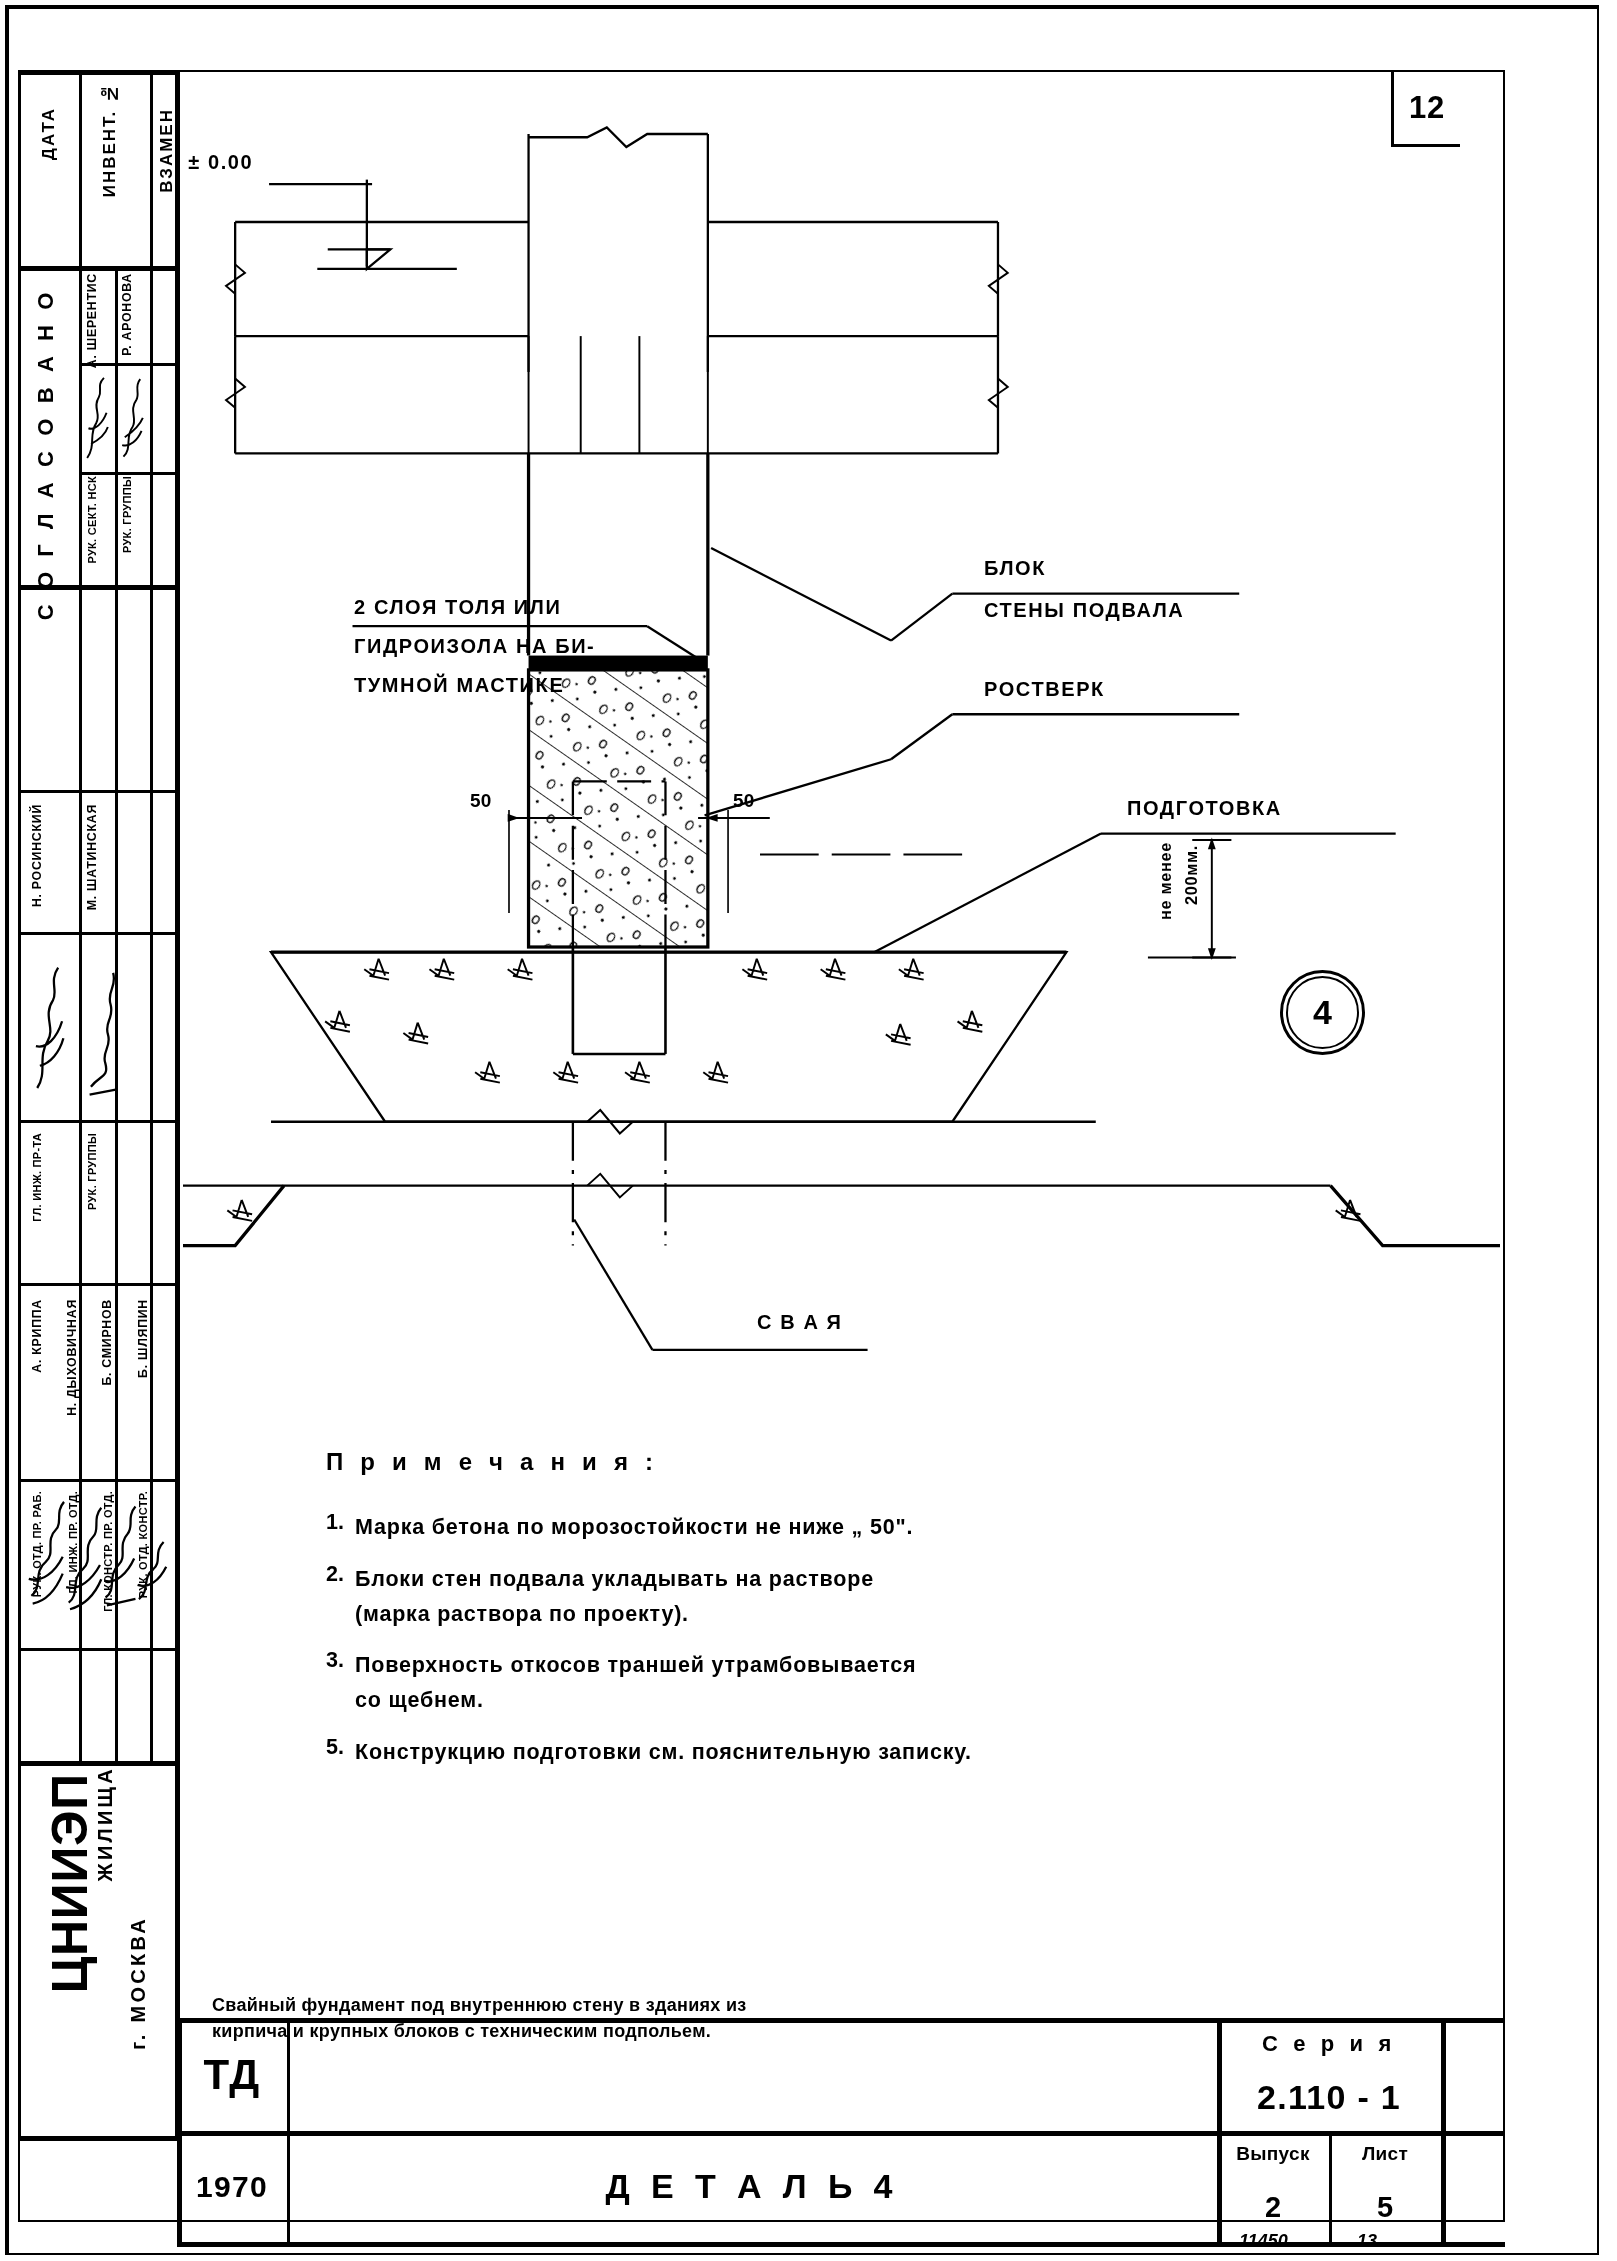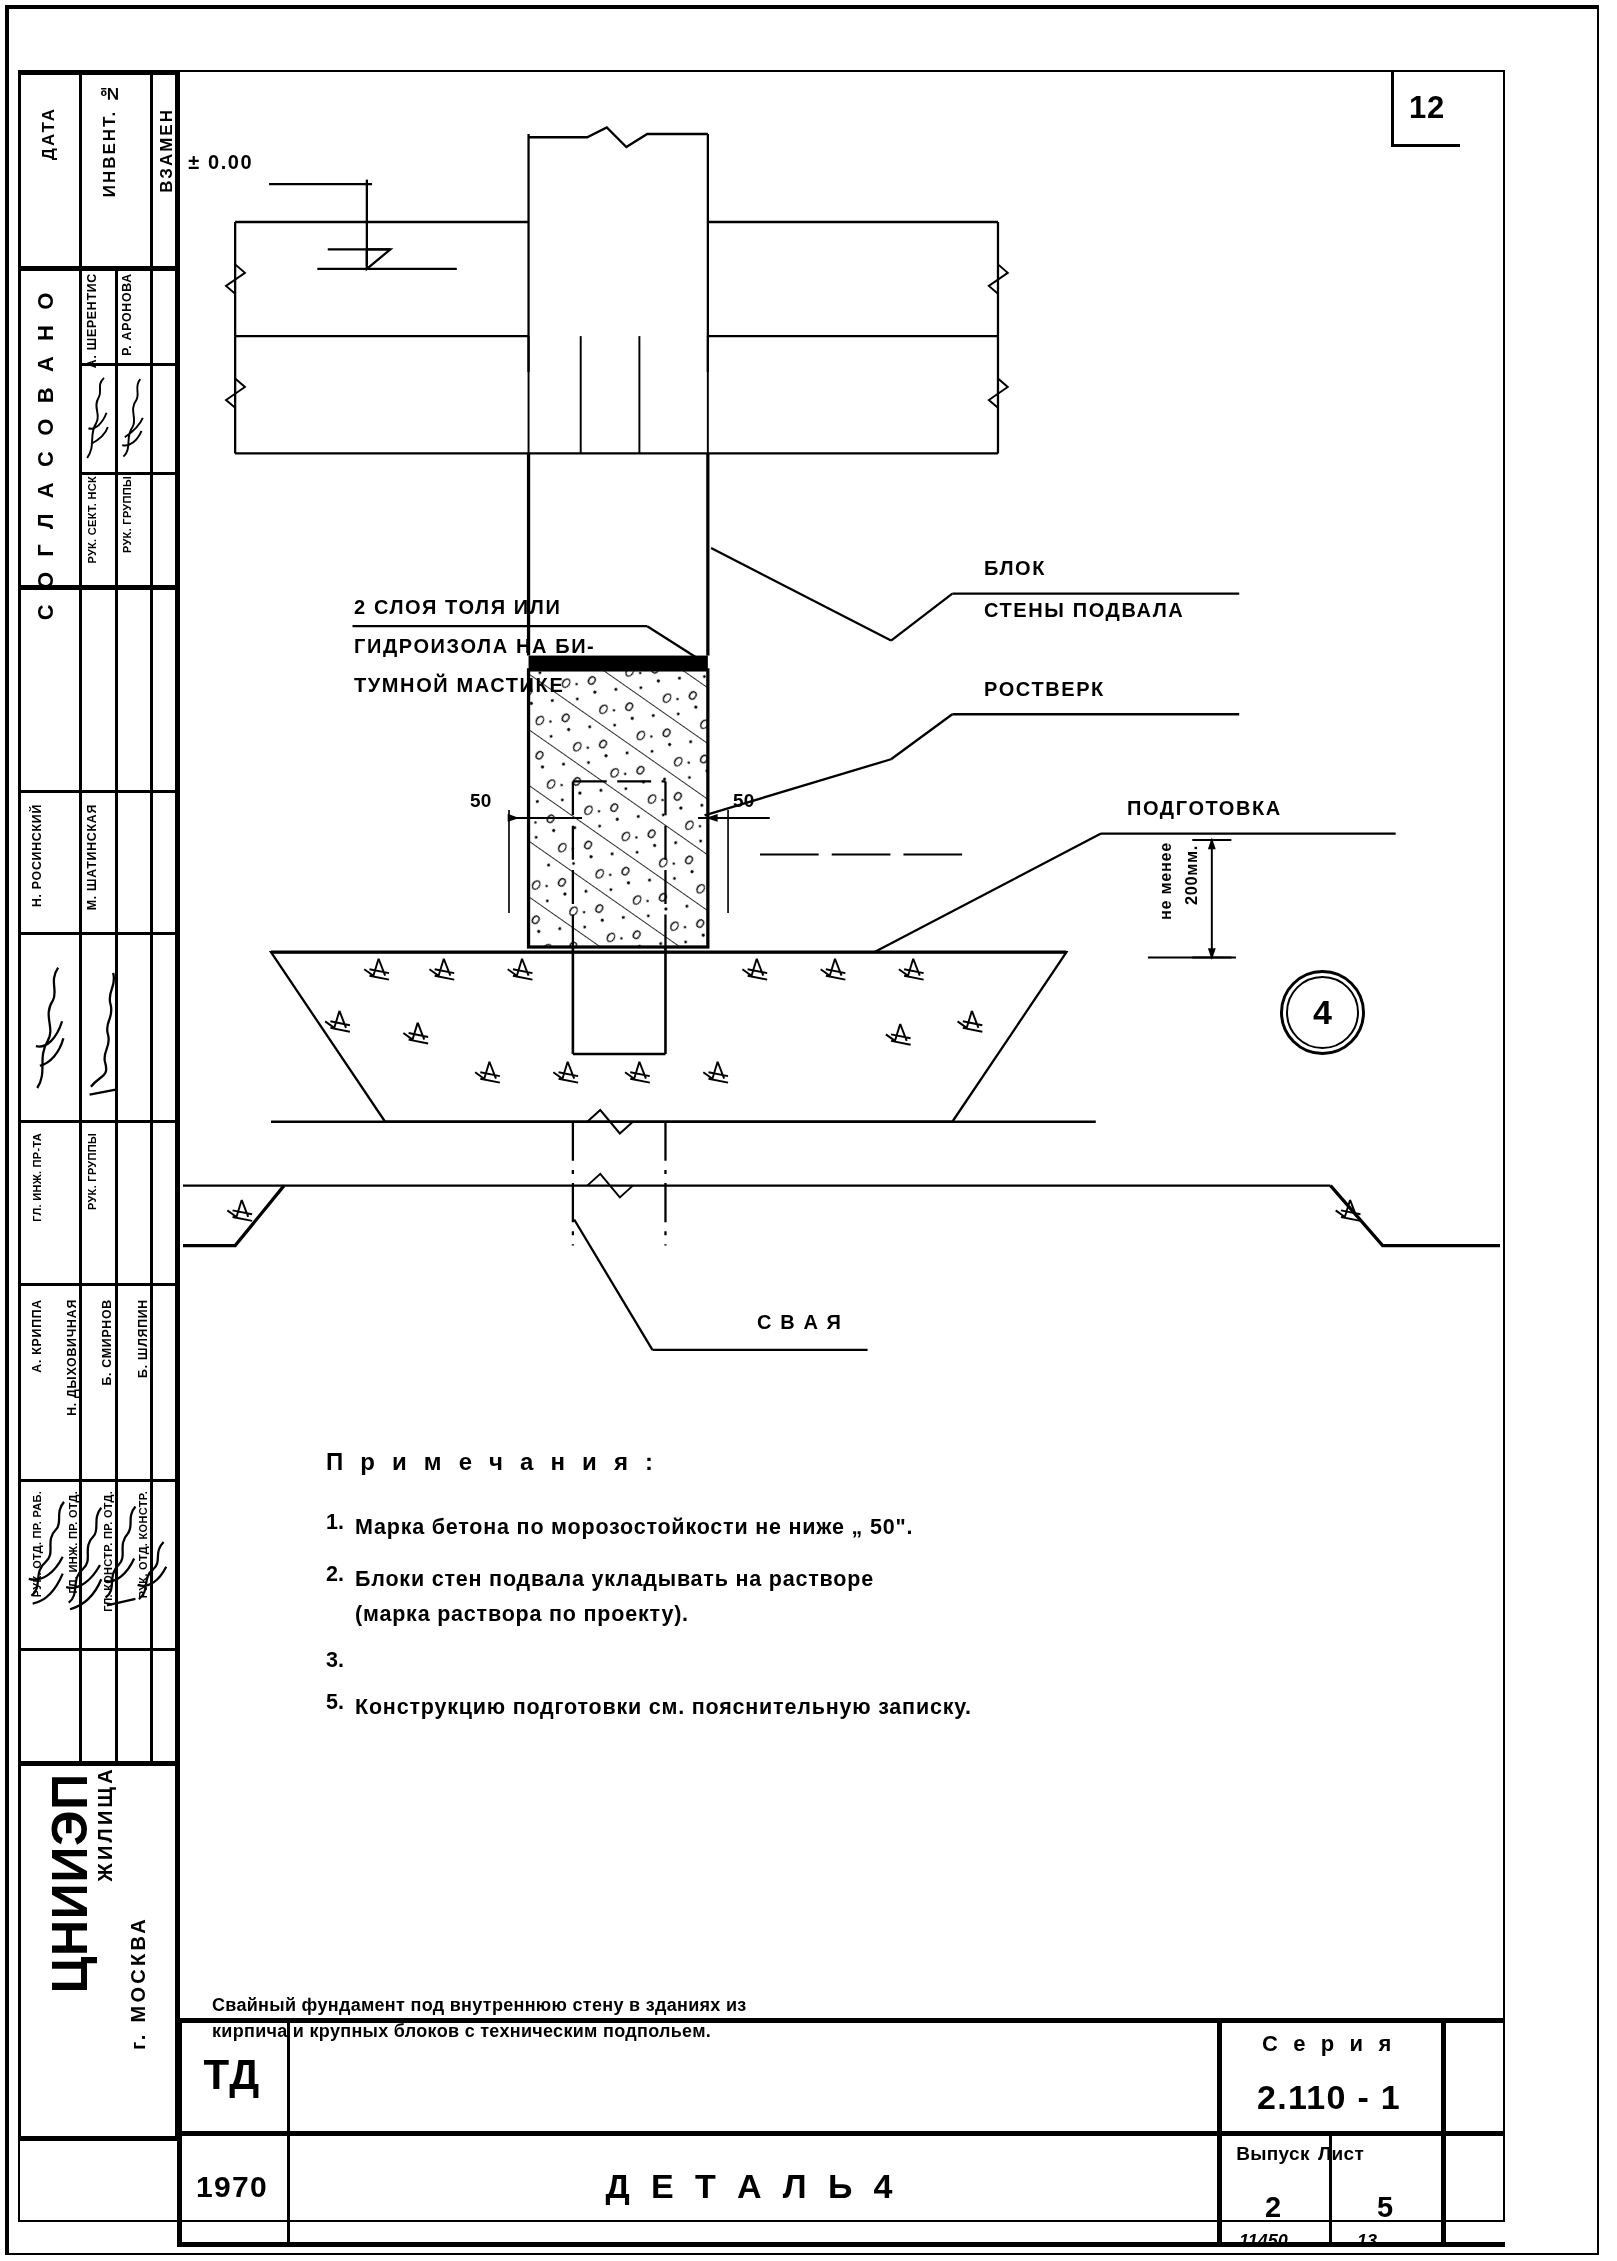--- a/index.html
+++ b/index.html
@@ -422,20 +422,24 @@
     <div class="note-row">
       <div class="note-num">2.</div>
       <div class="note-body">
         <div>Блоки стен подвала  укладывать на растворе</div>
         <div>(марка раствора по проекту).</div>
       </div>
     </div>
 
     <div class="note-row">
       <div class="note-num">3.</div>
+      <div class="note-body">
+        <div>Поверхность  откосов траншей утрамбовывается</div>
+        <div>со щебнем.</div>
+      </div>
     </div>
 
     <div class="note-row">
       <div class="note-num">5.</div>
       <div class="note-body">
         <div>Конструкцию  подготовки см. пояснительную записку.</div>
       </div>
     </div>
   </div>
 
@@ -454,21 +458,21 @@
     <div class="tb-cell tb-year" style="left:0px; top:113px; width:110px; height:111px;">1970</div>
 
     <div class="tb-cell tb-detail" style="left:110px; top:113px; width:930px; height:111px;">Д Е Т А Л Ь  4</div>
 
     <div class="tb-cell tb-seriya-lbl" style="left:1040px; top:3.9px; width:224px; height:44px;">С е р и я</div>
     <div class="tb-cell tb-seriya-val" style="left:1040px; top:48px; width:224px; height:63px;">2.110 - 1</div>
 
     <div class="tb-cell tb-small-lbl" style="left:1040px; top:116px; width:112px; height:40px;">Выпуск</div>
     <div class="tb-cell tb-small-val" style="left:1040px; top:157px; width:112px; height:64px;">2</div>
 
-    <div class="tb-cell tb-small-lbl" style="left:1108px; top:116px; width:112px; height:40px;">Лист</div>
+    <div class="tb-cell tb-small-lbl" style="left:1152px; top:116px; width:112px; height:40px;">Лист</div>
     <div class="tb-cell tb-small-val" style="left:1152px; top:157px; width:112px; height:64px;">5</div>
   </div>
 
   <div class="tb-title">
     <div>Свайный фундамент под внутреннюю стену в зданиях из</div>
     <div>кирпича и крупных блоков с техническим подпольем.</div>
   </div>
 
   <div class="tb-foot" style="left:1239px; top:2231px;">11450</div>
   <div class="tb-foot" style="left:1357px; top:2231px;">13</div>

